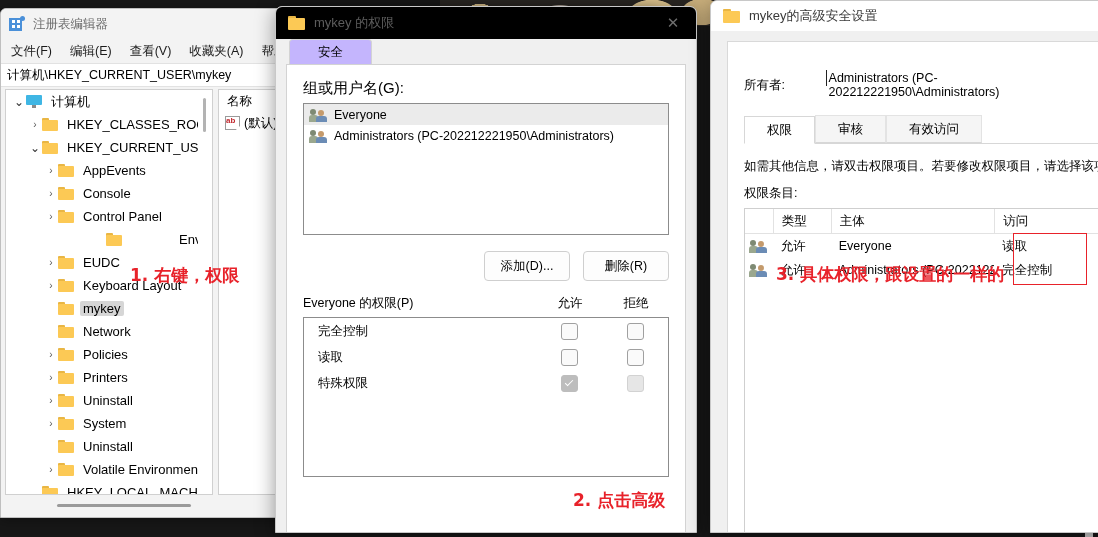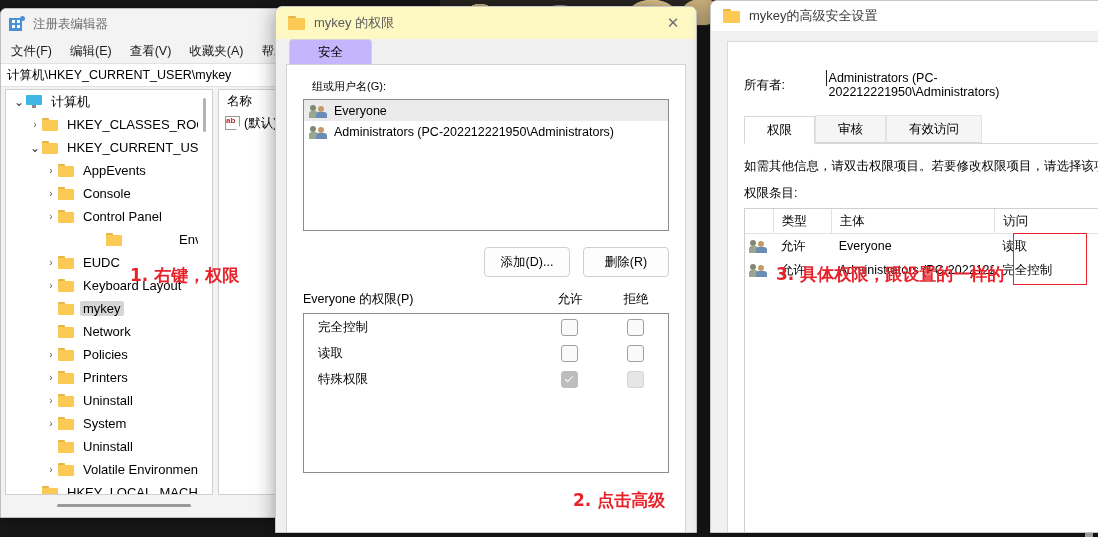--- a/index.html
+++ b/index.html
@@ -68,32 +68,32 @@
   #reg-hscroll .thumb{position:absolute;left:52px;top:5px;width:134px;height:3px;background:#9a9a9a;border-radius:2px;}
 
   
   #reg-vscroll{position:absolute;right:2px;top:80px;bottom:22px;width:14px;background:#f7f7f7;border-left:1px solid #e6e6e6;}
   #reg-vscroll .thumb{position:absolute;left:3px;top:114px;width:8px;height:380px;background:#c4c4c4;border-radius:4px;}
 
   
   #permdlg{position:absolute;left:275px;top:6px;width:420px;height:525px;
     background:#f0f0f0;border:1px solid #c8c8c8;border-radius:7px 7px 0 0;
     box-shadow:0 3px 20px rgba(0,0,0,.4);overflow:hidden;}
-  #perm-title{height:32px;display:flex;align-items:center;padding:0 6px 0 12px;background:#fef9c3;}
+  #perm-title{height:32px;display:flex;align-items:center;padding:0 6px 0 12px;background:#000000;}
   #perm-title .fi{width:17px;height:14px;margin-right:9px;flex:none;position:relative;}
   #perm-title .fi .tab{position:absolute;left:0;top:0;width:8px;height:3px;background:#e9b644;border-radius:1px 1px 0 0;}
   #perm-title .fi .bd{position:absolute;left:0;top:2px;width:17px;height:12px;background:#fcc955;border-radius:1px;}
   #perm-title .t{font-size:13px;color:#5c5c5c;flex:1;}
   #perm-title .x{width:34px;height:30px;display:flex;align-items:center;justify-content:center;color:#6e6e6e;font-size:15px;}
 
   #perm-tabstrip{height:26px;display:flex;align-items:flex-end;padding-left:13px;background:#f0f0f0;}
   .dtab{height:25px;padding:0 28px;display:flex;align-items:center;font-size:12.5px;
     background:#c4b5fd;border:1px solid #d3d3d3;border-bottom:none;border-radius:4px 4px 0 0;}
   #perm-page{position:absolute;left:10px;right:10px;top:57px;bottom:0;background:#fff;border:1px solid #d3d3d3;border-bottom:none;}
-  .fld-label{font-size:11px;margin:14px 0 5px 25px;}
+  .fld-label{font-size:15px;margin:14px 0 5px 16px;}
   #userlist{margin:0 16px;height:130px;border:1px solid #8c8c8c;background:#fff;overflow:hidden;}
   .ulrow{display:flex;align-items:center;gap:7px;height:21px;padding-left:6px;font-size:12.5px;}
   .ulrow.sel{background:#ebebeb;}
   .ppl{width:17px;height:14px;flex:none;position:relative;}
   .ppl .h1{position:absolute;left:0;top:1px;width:6px;height:6px;border-radius:50%;background:#7e8a73;}
   .ppl .b1{position:absolute;left:-1px;top:7px;width:9px;height:7px;border-radius:3px 3px 0 0;background:#9aa78e;}
   .ppl .h2{position:absolute;left:8px;top:2px;width:6px;height:6px;border-radius:50%;background:#c49a6c;}
   .ppl .b2{position:absolute;left:6px;top:8px;width:11px;height:6px;border-radius:3px 3px 0 0;background:#6b8cb5;}
   #perm-btnrow{display:flex;justify-content:flex-end;gap:13px;margin:16px 16px 0 0;}
   .btn{min-width:86px;height:30px;padding:0 12px;background:#fdfdfd;border:1px solid #cfcfcf;border-radius:4px;

